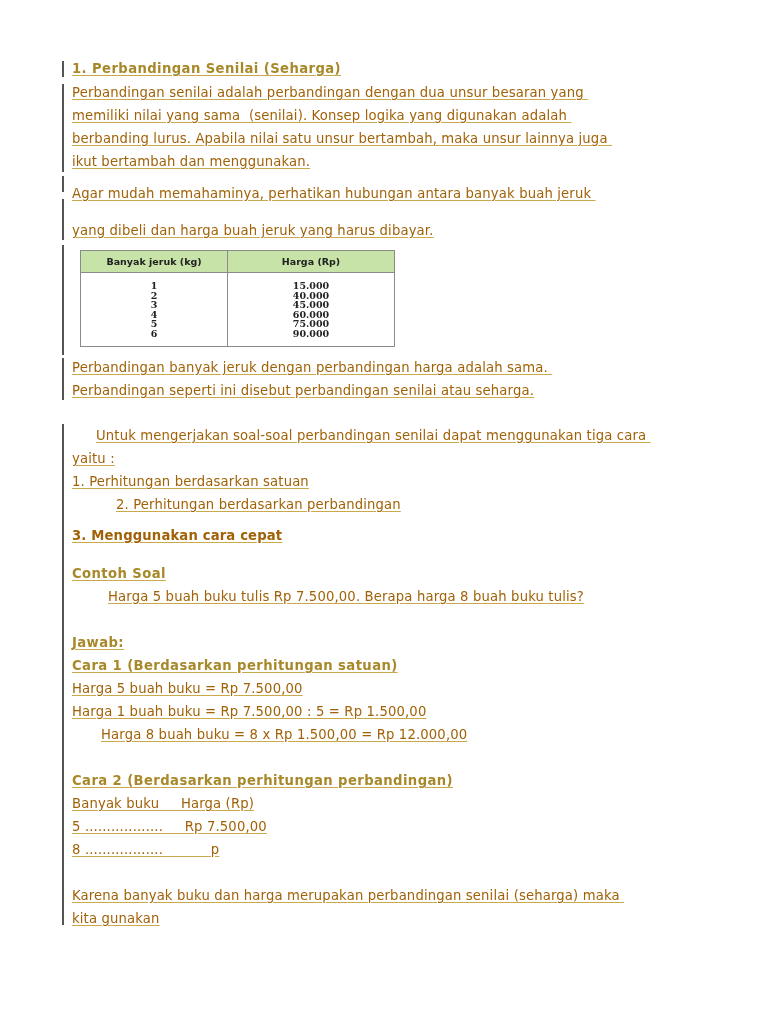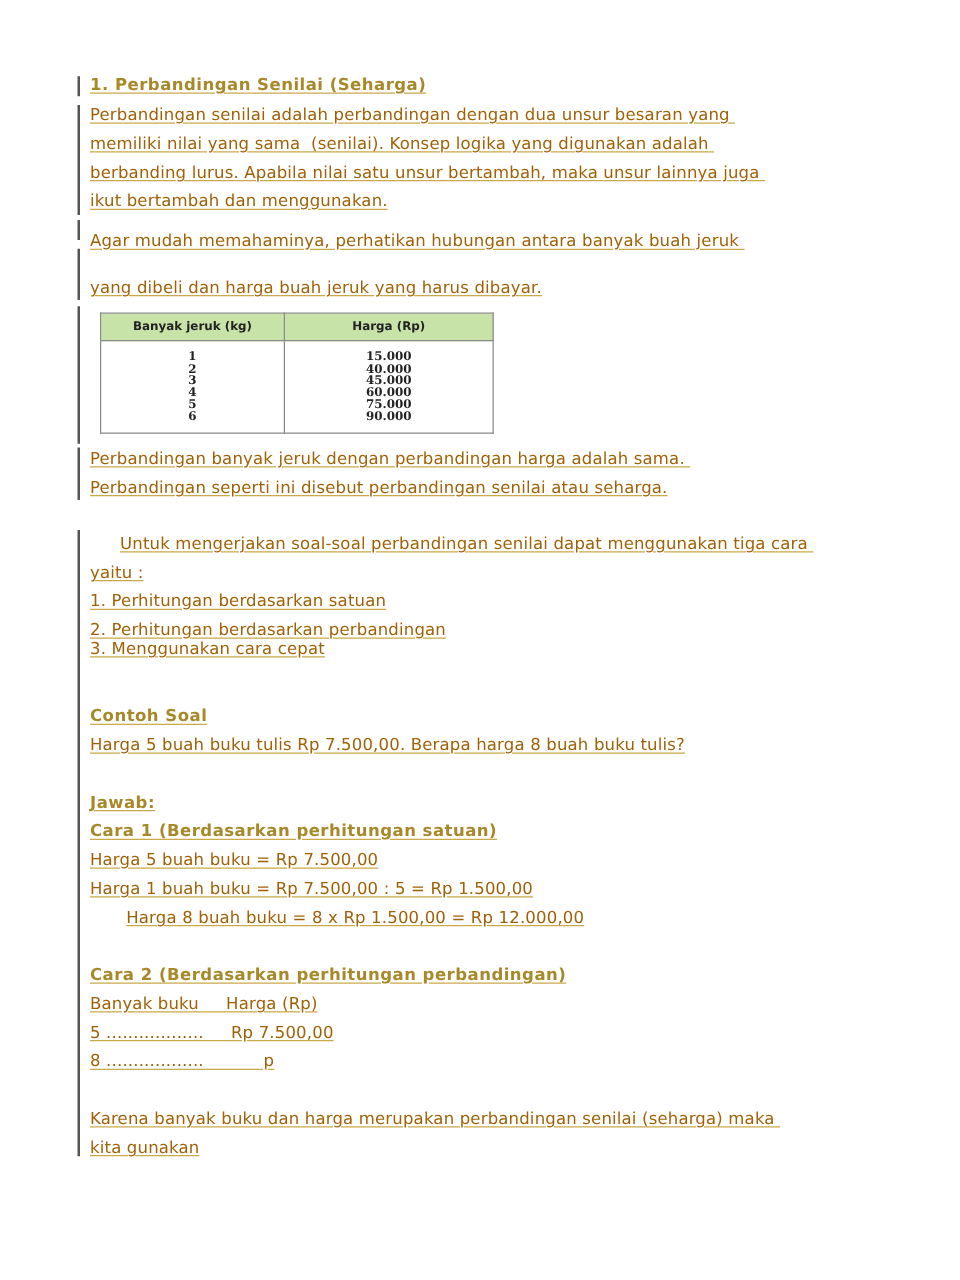--- a/index.html
+++ b/index.html
@@ -80,25 +80,25 @@
     </tr>
   </tbody>
 </table>
 
 <div class="line" style="top:360px;">Perbandingan banyak jeruk dengan perbandingan harga adalah sama. </div>
 <div class="line" style="top:383px;">Perbandingan seperti ini disebut perbandingan senilai atau seharga.</div>
 
 <div class="line" style="top:428px;margin-left:24px;">Untuk mengerjakan soal-soal perbandingan senilai dapat menggunakan tiga cara </div>
 <div class="line" style="top:451px;">yaitu :</div>
 <div class="line" style="top:474px;">1. Perhitungan berdasarkan satuan</div>
-<div class="line" style="top:497px;">2. Perhitungan berdasarkan perbandingan</div>
-<div class="line" style="top:512px;">3. Menggunakan cara cepat</div>
+<div class="line" style="top:497px;margin-left:44px;">2. Perhitungan berdasarkan perbandingan</div>
+<div class="line" style="top:528px;font-weight:bold;">3. Menggunakan cara cepat</div>
 
 <div class="line bold" style="top:566px;">Contoh Soal</div>
-<div class="line" style="top:589px;">Harga 5 buah buku tulis Rp 7.500,00. Berapa harga 8 buah buku tulis?</div>
+<div class="line" style="top:589px;margin-left:36px;">Harga 5 buah buku tulis Rp 7.500,00. Berapa harga 8 buah buku tulis?</div>
 
 <div class="line bold" style="top:635px;">Jawab:</div>
 <div class="line bold" style="top:658px;">Cara 1 (Berdasarkan perhitungan satuan)</div>
 <div class="line" style="top:681px;">Harga 5 buah buku = Rp 7.500,00</div>
 <div class="line" style="top:704px;">Harga 1 buah buku = Rp 7.500,00 : 5 = Rp 1.500,00</div>
 <div class="line" style="top:727px;margin-left:29px;">Harga 8 buah buku = 8 x Rp 1.500,00 = Rp 12.000,00</div>
 
 <div class="line bold" style="top:773px;">Cara 2 (Berdasarkan perhitungan perbandingan)</div>
 <div class="line" style="top:796px;">Banyak buku     Harga (Rp)</div>
 <div class="line" style="top:819px;">5 ..................     Rp 7.500,00</div>

